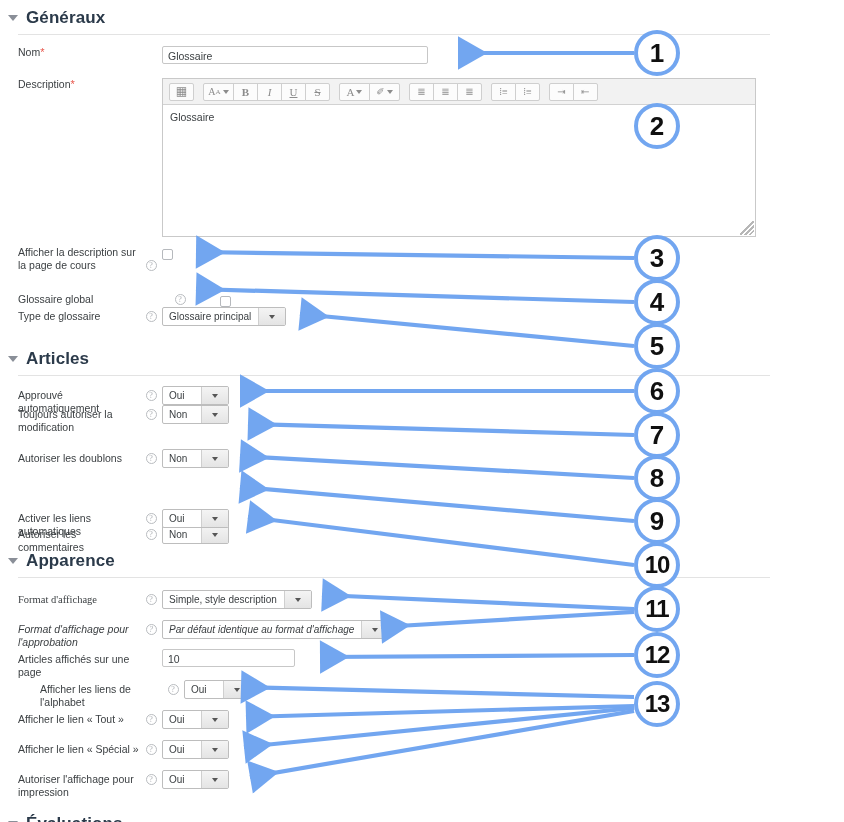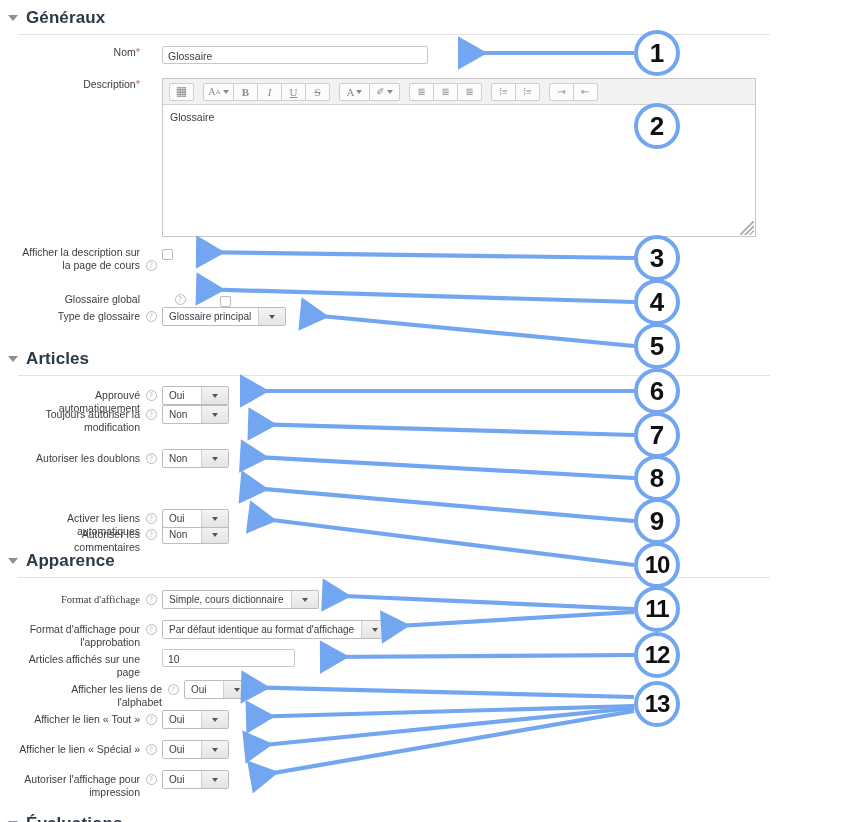--- a/index.html
+++ b/index.html
@@ -58,21 +58,21 @@
   }
 
   .row{position:absolute;left:0;width:780px;display:flex;align-items:flex-start;}
   .lbl{
     width:140px;
     padding-left:18px;
     font-size:10.5px;
     color:#3c4043;
     line-height:13px;
     box-sizing:border-box;
-    text-align:right;
+    text-align:left;
   }
   .req{color:#e8554a;font-size:11px;}
   .help{
     width:22px;
     display:flex;justify-content:center;align-items:flex-start;
     padding-top:1px;
   }
   .qmark{
     width:11px;height:11px;border-radius:50%;
     border:1px solid #b9bcc0;
@@ -418,29 +418,29 @@
     <div class="section-rule"></div>
   </div>
 
   <div class="row" style="top:589px;">
     <div class="lbl" style="padding-top:4px;font-family:Liberation Serif, serif;">Format d'affichage</div>
     <div class="help" style="padding-top:5px;">
         <span class="qmark">?</span>
       </div>
     <div class="field">
       <div class="select">
-        <span class="sv">Simple, cours dictionnaire</span>
-        <span class="sbtn">
-            <i></i>
-          </span>
-      </div>
-    </div>
-  </div>
-
-  <div class="row" style="top:619px;">
+        <span class="sv">Simple, style description</span>
+        <span class="sbtn">
+            <i></i>
+          </span>
+      </div>
+    </div>
+  </div>
+
+  <div class="row" style="top:619px;font-style:italic;">
     <div class="lbl" style="padding-top:4px;">Format d'affichage pour l'approbation</div>
     <div class="help" style="padding-top:5px;">
         <span class="qmark">?</span>
       </div>
     <div class="field">
       <div class="select">
         <span class="sv">Par défaut identique au format d'affichage</span>
         <span class="sbtn">
             <i></i>
           </span>

